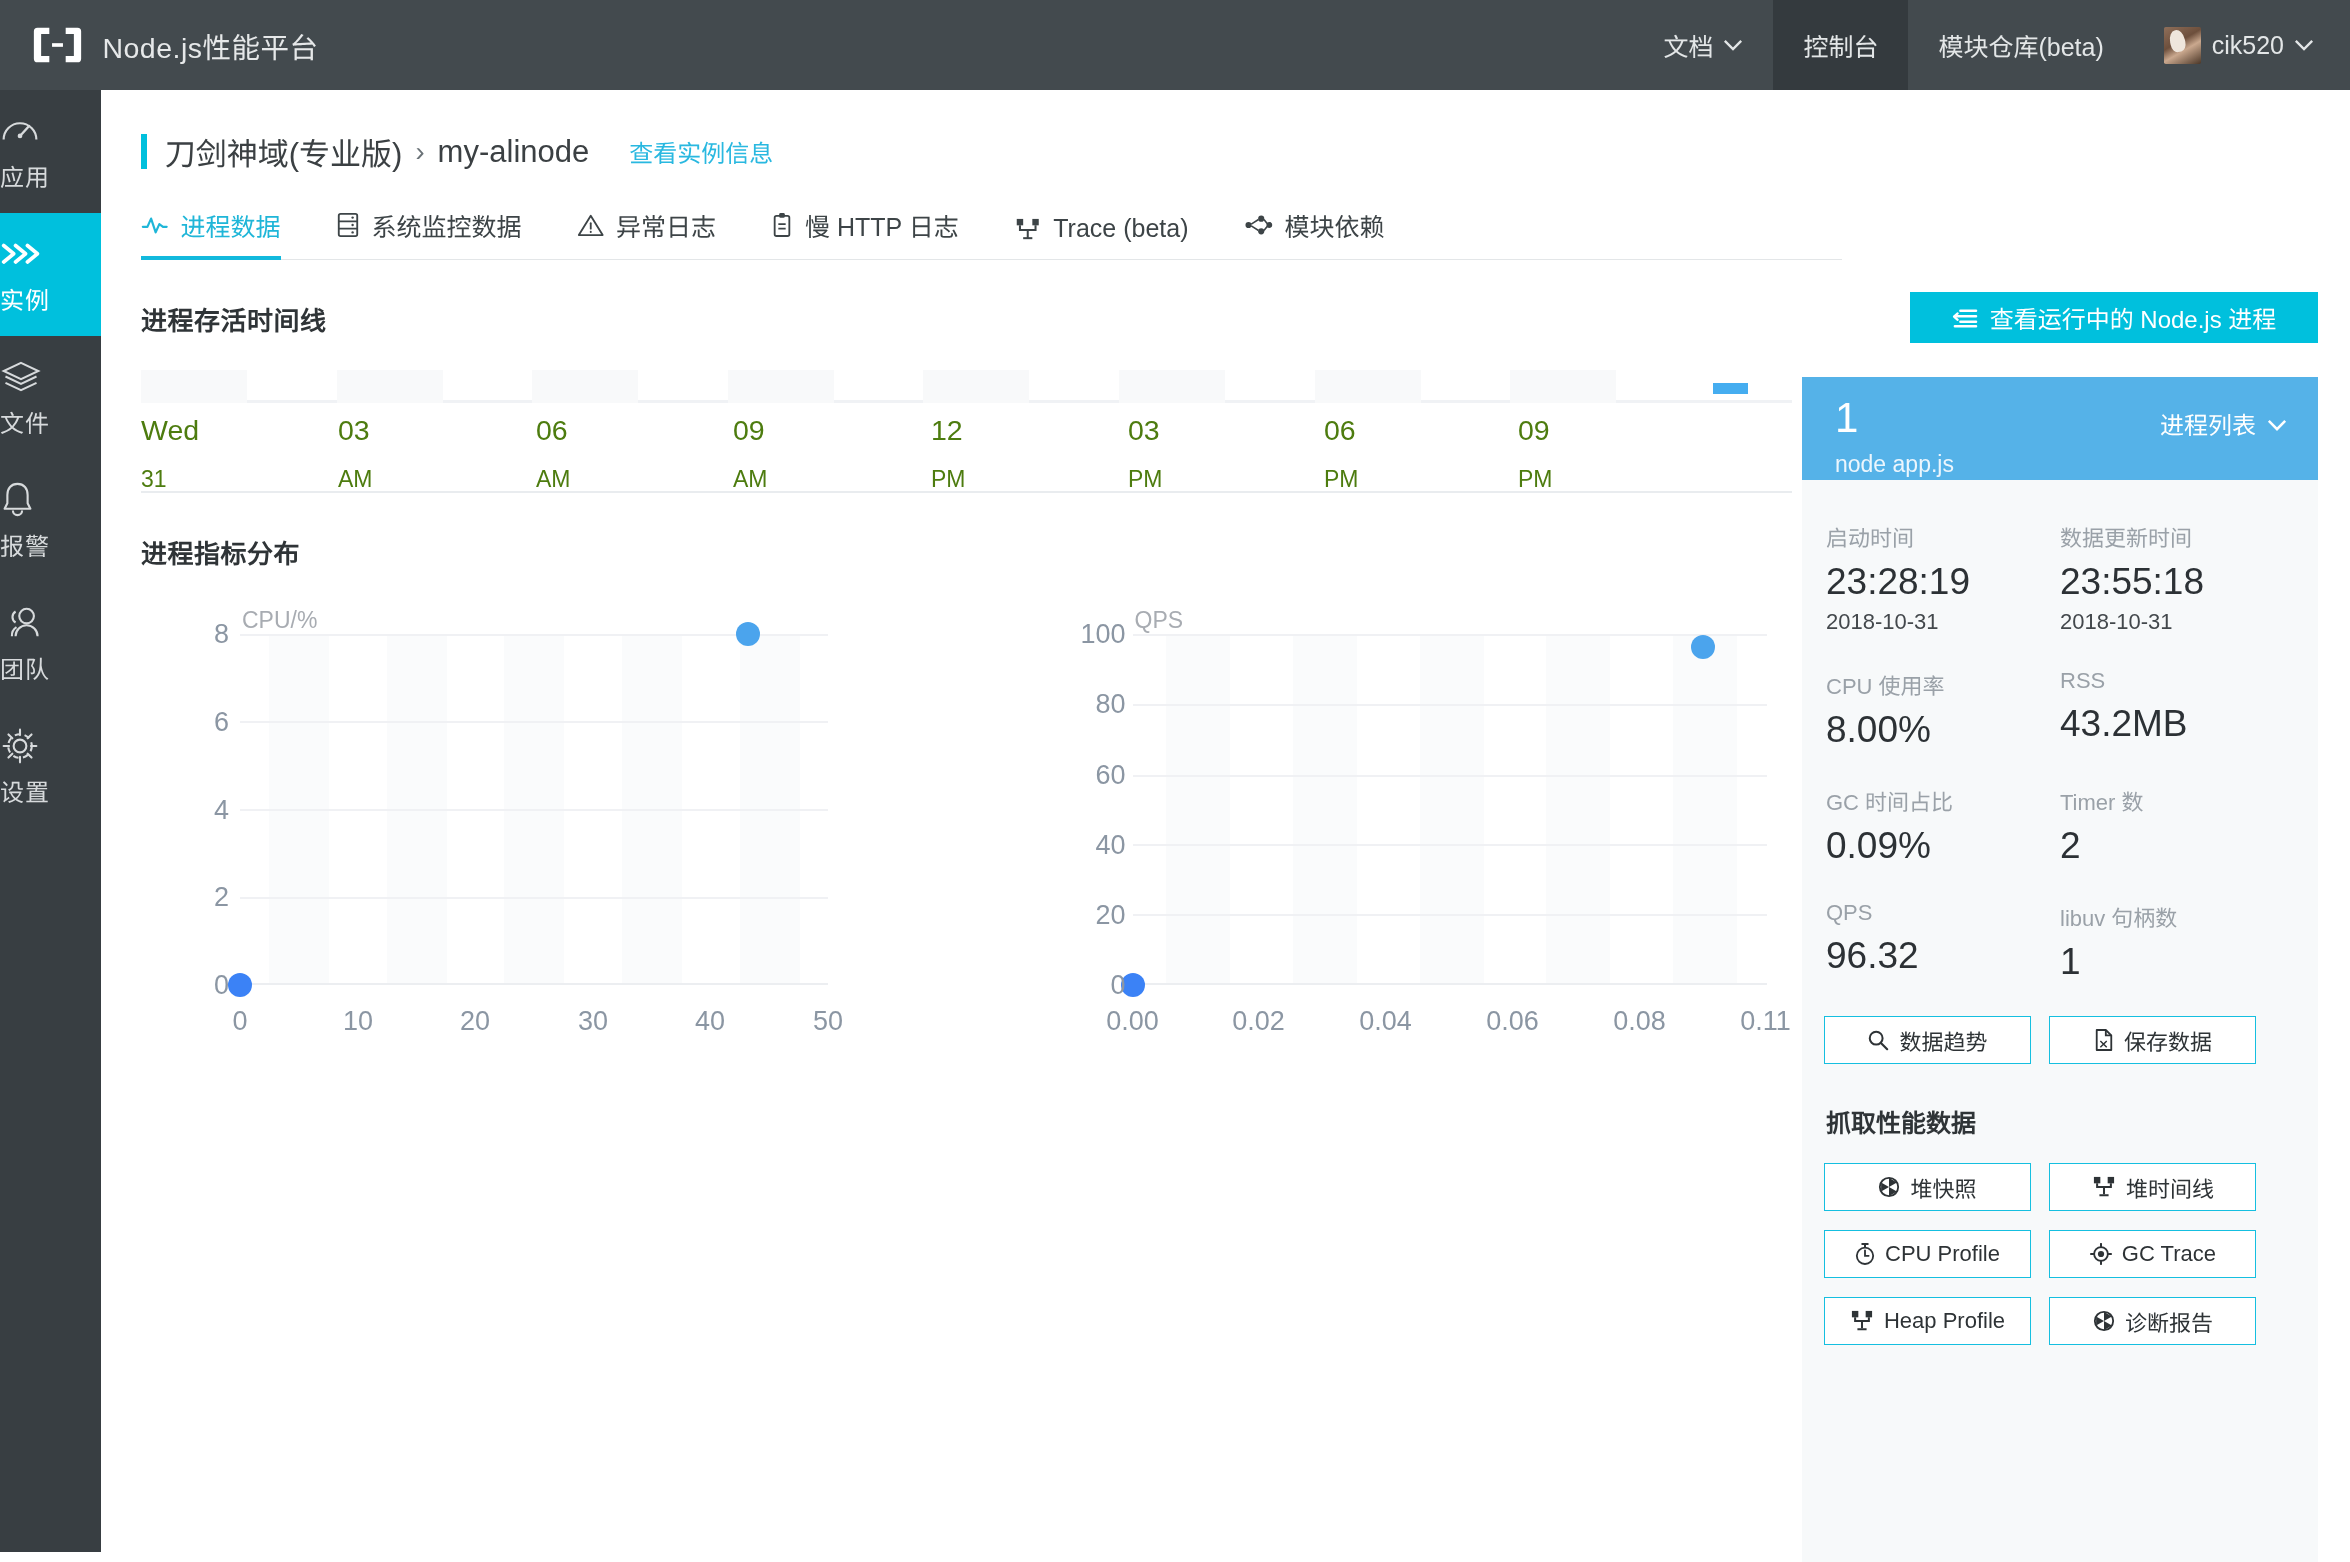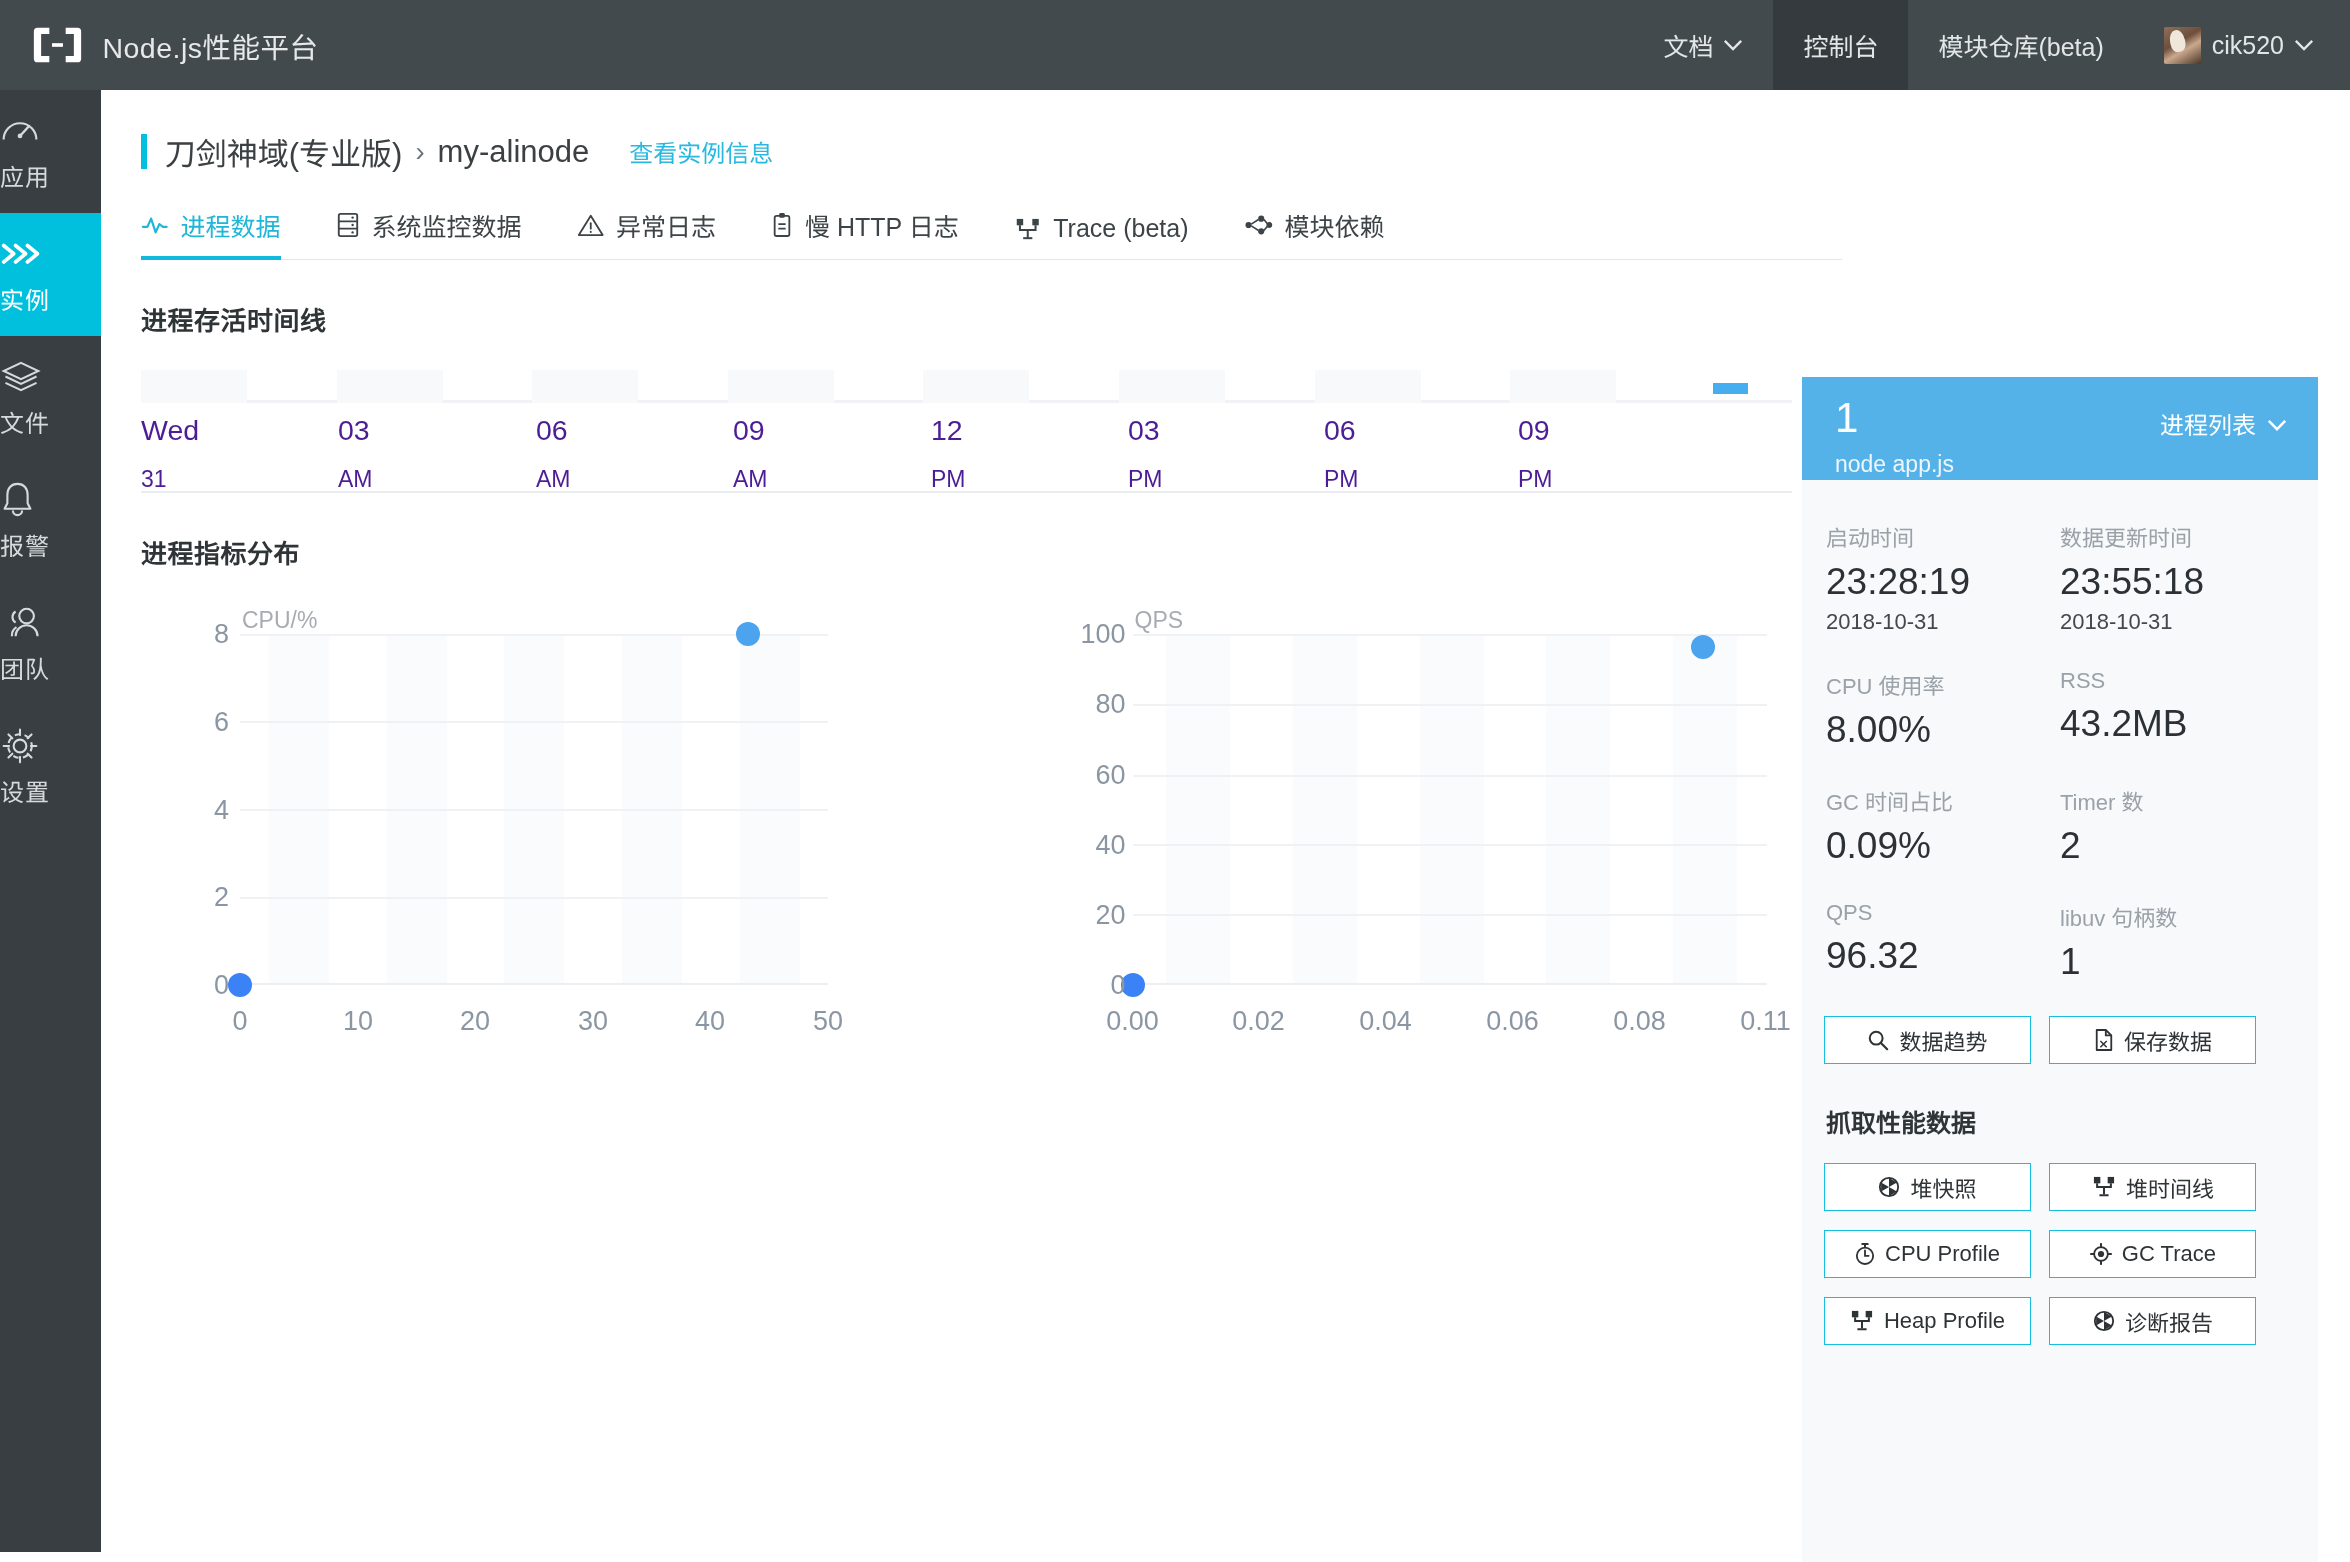--- a/index.html
+++ b/index.html
@@ -95,21 +95,21 @@
   .timeline-wrap { position: relative; margin: 33px 0 0 40px; width: 1651px; }
   .timeline-track {
     position: relative; height: 33px; width: 1651px;
     border-bottom: 3.7px solid #f0f2f5;
   }
   .tl-band { position: absolute; top: 0; height: 33px; background: #f8f9fa; }
   .tl-bar { position: absolute; top: 13px; height: 11px; background: #45adf0; }
   .tl-ticks { position: relative; height: 79px; width: 1651px; }
   .tl-tick {
     position: absolute; top: 11px; text-align: left;
-    color: #4c1d95; line-height: 1.15;
+    color: #4d7c0f; line-height: 1.15;
   }
   .tl-tick .t1 { font-size: 28.5px; display:block; }
   .tl-tick .t2 { font-size: 23px; display:block; margin-top: 20px; }
 
   .divider { width: 1651px; height: 1.8px; background: #e9ecef; margin: 9.2px 0 0 40px; }
 
   
   .charts { display: flex; margin: 37px 0 0 0; }
   .chart-box { position: relative; }
   .chart-axis-label {
@@ -493,20 +493,29 @@
         <div class="xtick" style="left:391px; top:399px;">0.04</div>
         <div class="xtick" style="left:518px; top:399px;">0.06</div>
         <div class="xtick" style="left:645px; top:399px;">0.08</div>
         <div class="xtick" style="left:771px; top:399px;">0.11</div>
       </div>
     </div>
   </div>
 
   <div class="rightpanel">
 
+    <div class="btn-top">
+      <span>
+        <svg width="26" height="22" viewBox="0 0 28 24">
+          <path d="M9 4 H26 M3 10 H26 M9 16 H26 M3 21 H26" stroke="#fff" stroke-width="2.8" stroke-linecap="round"></path>
+          <path d="M6 7 L2 10.5 L6 14" stroke="#fff" stroke-width="2.4" fill="none" stroke-linecap="round" stroke-linejoin="round"></path>
+        </svg>
+      </span>
+      <span>查看运行中的 Node.js 进程</span>
+    </div>
 
     <div class="panel-card">
 
       <div class="proc-head">
         <div>
           <div class="proc-count">1</div>
           <div class="proc-cmd">node app.js</div>
         </div>
         <div class="proc-list">
           <span>进程列表</span>

